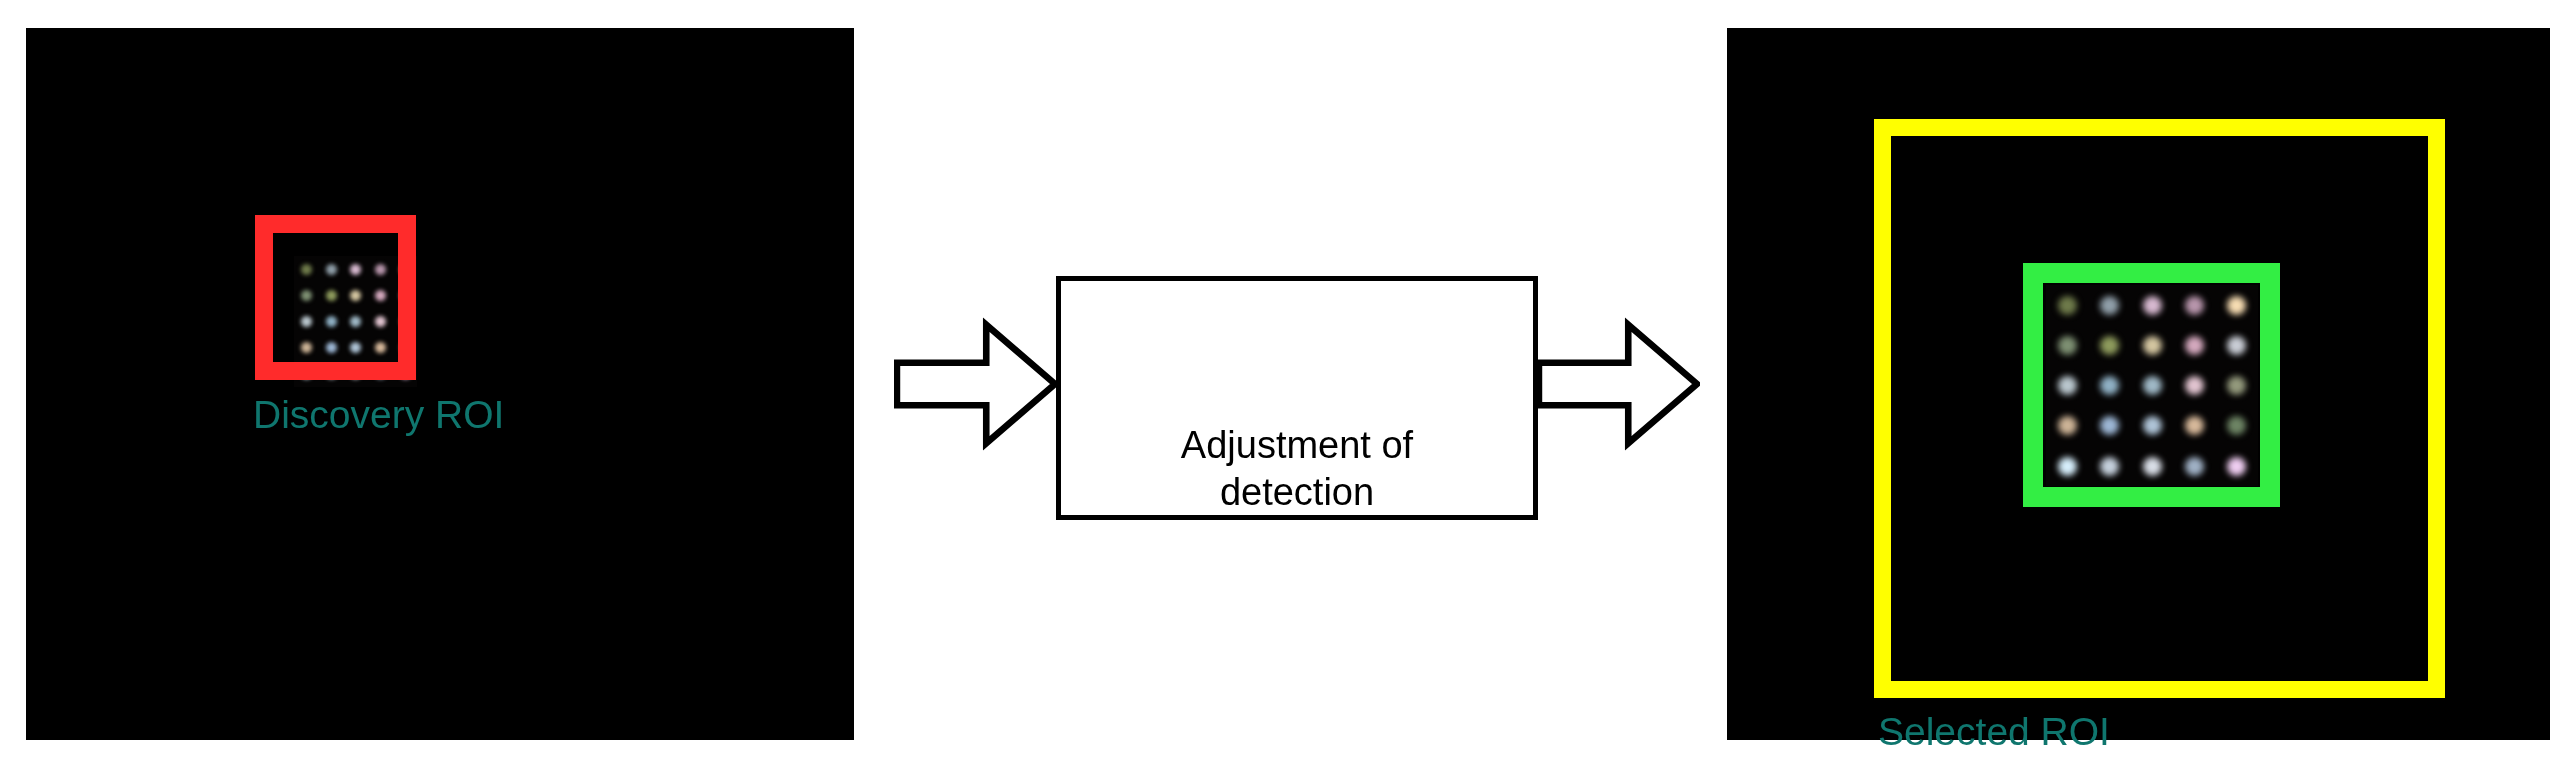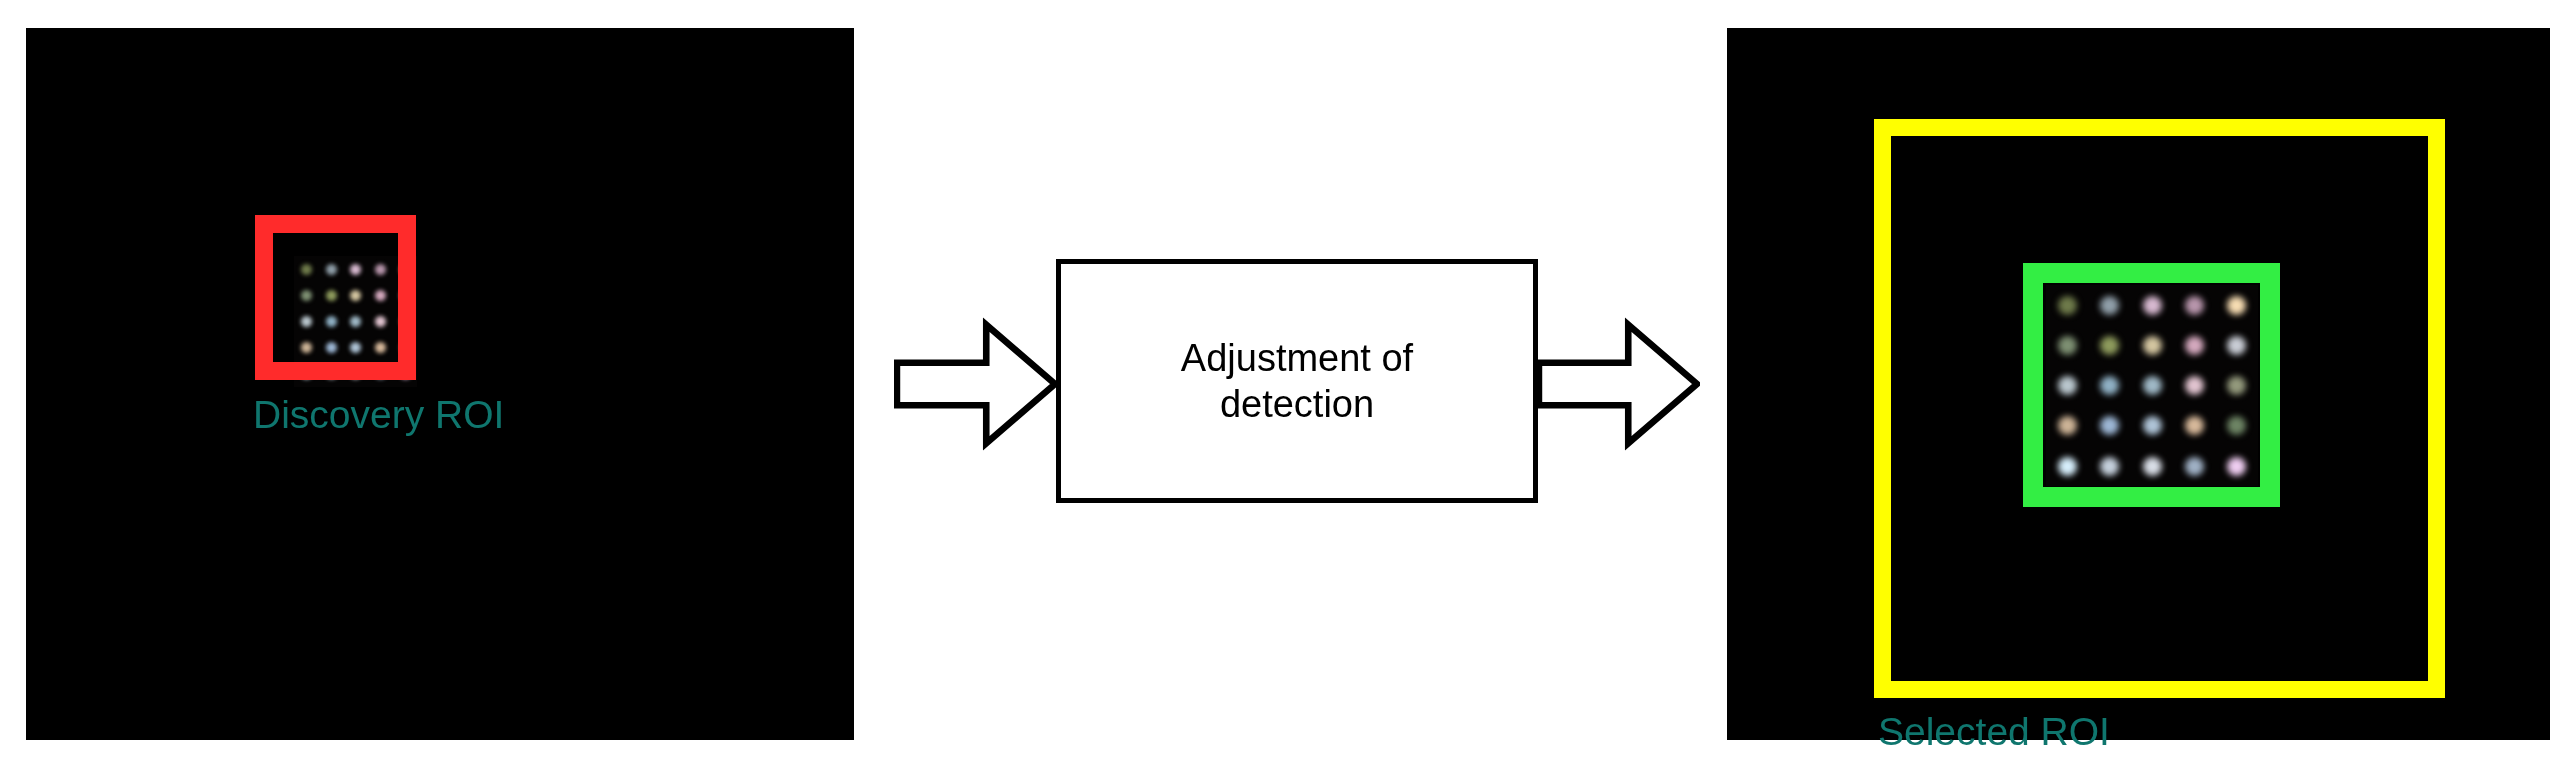--- a/index.html
+++ b/index.html
@@ -71,27 +71,27 @@
     line-height: 1;
     white-space: nowrap;
     font-family: "Liberation Sans", sans-serif;
   }
   #discovery-roi-caption { left: 227px; top: 367px; }
   #selected-roi-caption  { left: 151px; top: 684px; }
 
   
   #process-box {
     position: absolute;
-    left: 1056px; top: 259px;
+    left: 1056px; top: 276px;
     width: 482px; height: 244px;
     box-sizing: border-box;
     border: 5.1px solid #000000;
     background: #ffffff;
     display: flex;
-    align-items: center;
+    align-items: flex-end;
     justify-content: center;
   }
   #process-box-label {
     color: #000000;
     font-size: 38px;
     line-height: 1.22;
     text-align: center;
     font-family: "Liberation Sans", sans-serif;
   }
 

